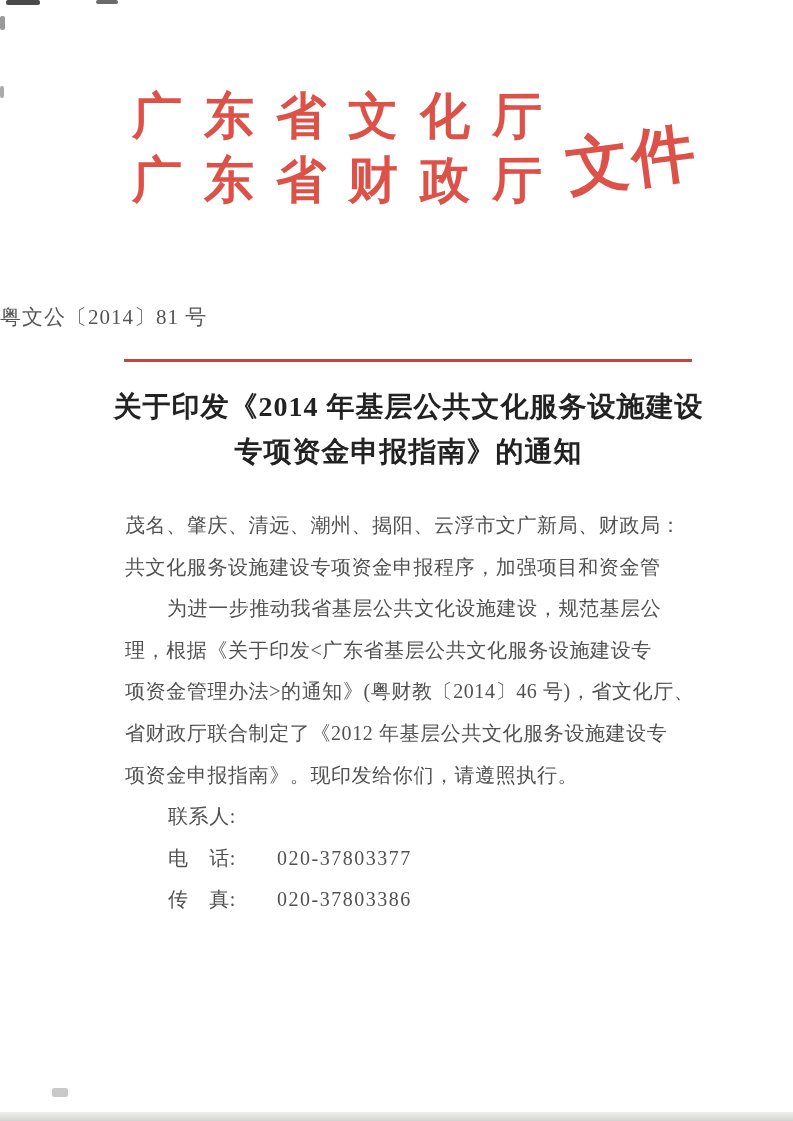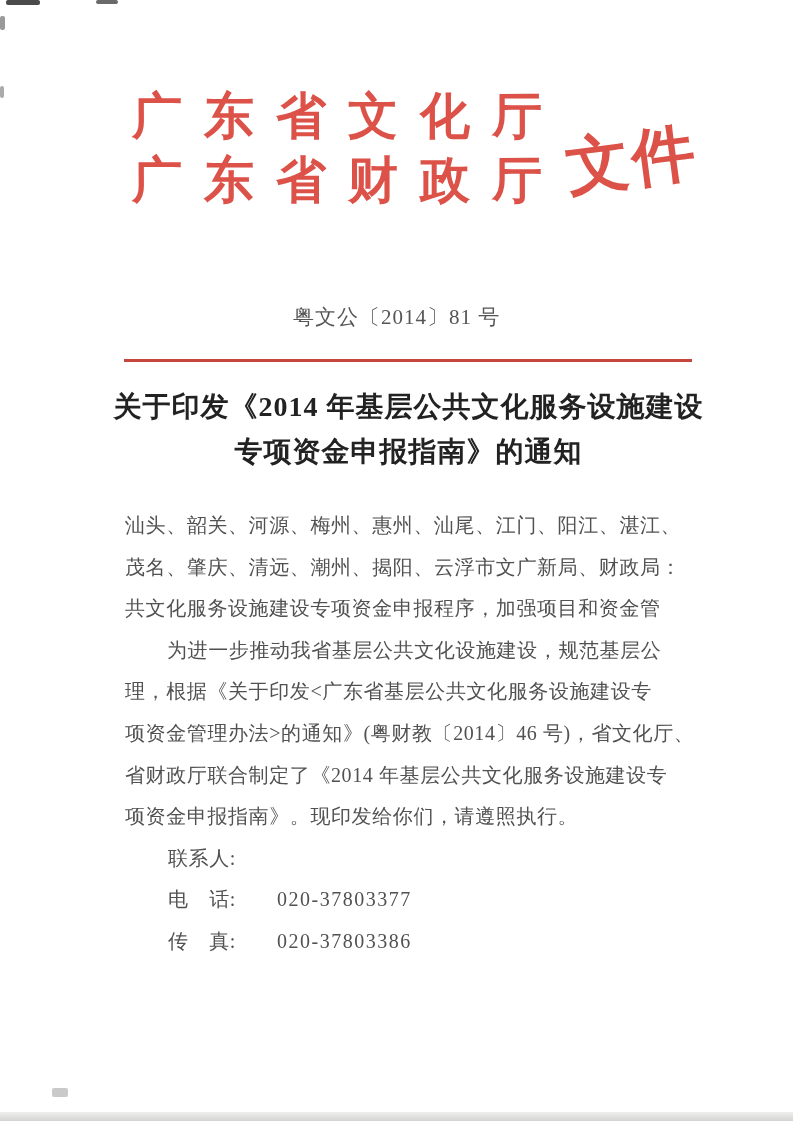--- a/index.html
+++ b/index.html
@@ -27,21 +27,21 @@
     font-size:63px; font-weight:bold;
     color:#dc5249;
     letter-spacing:3px; white-space:nowrap;
     transform:rotate(-7.5deg);
     line-height:1.1;
   }
 
   
   .doc-number {
     position:absolute; left:0; top:303px; width:100%;
-    text-align:center;
+    text-align:left;
     font-size:21px; color:#555;
     letter-spacing:1px; white-space:nowrap;
   }
 
   
   .red-divider {
     position:absolute; left:124px; top:359px;
     width:568px; height:2.5px;
     background:#c6453c;
   }
@@ -99,27 +99,26 @@
   <div class="doc-number">粤文公〔2014〕81 号</div>
 
   <div class="red-divider"></div>
 
   <div class="doc-title">
     <div>关于印发《2014 年基层公共文化服务设施建设</div>
     <div>专项资金申报指南》的通知</div>
   </div>
 
   <div class="body-flow">
-    <div class="body-line">汕头、韶关、河源、梅州、惠州、汕尾、江门、阳江、湛江、</div>
     <div class="body-line">茂名、肇庆、清远、潮州、揭阳、云浮市文广新局、财政局：</div>
     <div class="body-line">共文化服务设施建设专项资金申报程序，加强项目和资金管</div>
     <div class="body-line indent">为进一步推动我省基层公共文化设施建设，规范基层公</div>
     <div class="body-line">理，根据《关于印发&lt;广东省基层公共文化服务设施建设专</div>
     <div class="body-line">项资金管理办法&gt;的通知》(粤财教〔2014〕46 号)，省文化厅、</div>
-    <div class="body-line">省财政厅联合制定了《2014 年基层公共文化服务设施建设专</div>
+    <div class="body-line">省财政厅联合制定了《2012 年基层公共文化服务设施建设专</div>
     <div class="body-line">项资金申报指南》。现印发给你们，请遵照执行。</div>
 
     <div class="contact-row">
       <span class="contact-label">联系人:</span>
     </div>
     <div class="contact-row">
       <span class="contact-label">电　话:</span>
       <span class="contact-value">020-37803377</span>
     </div>
     <div class="contact-row">

